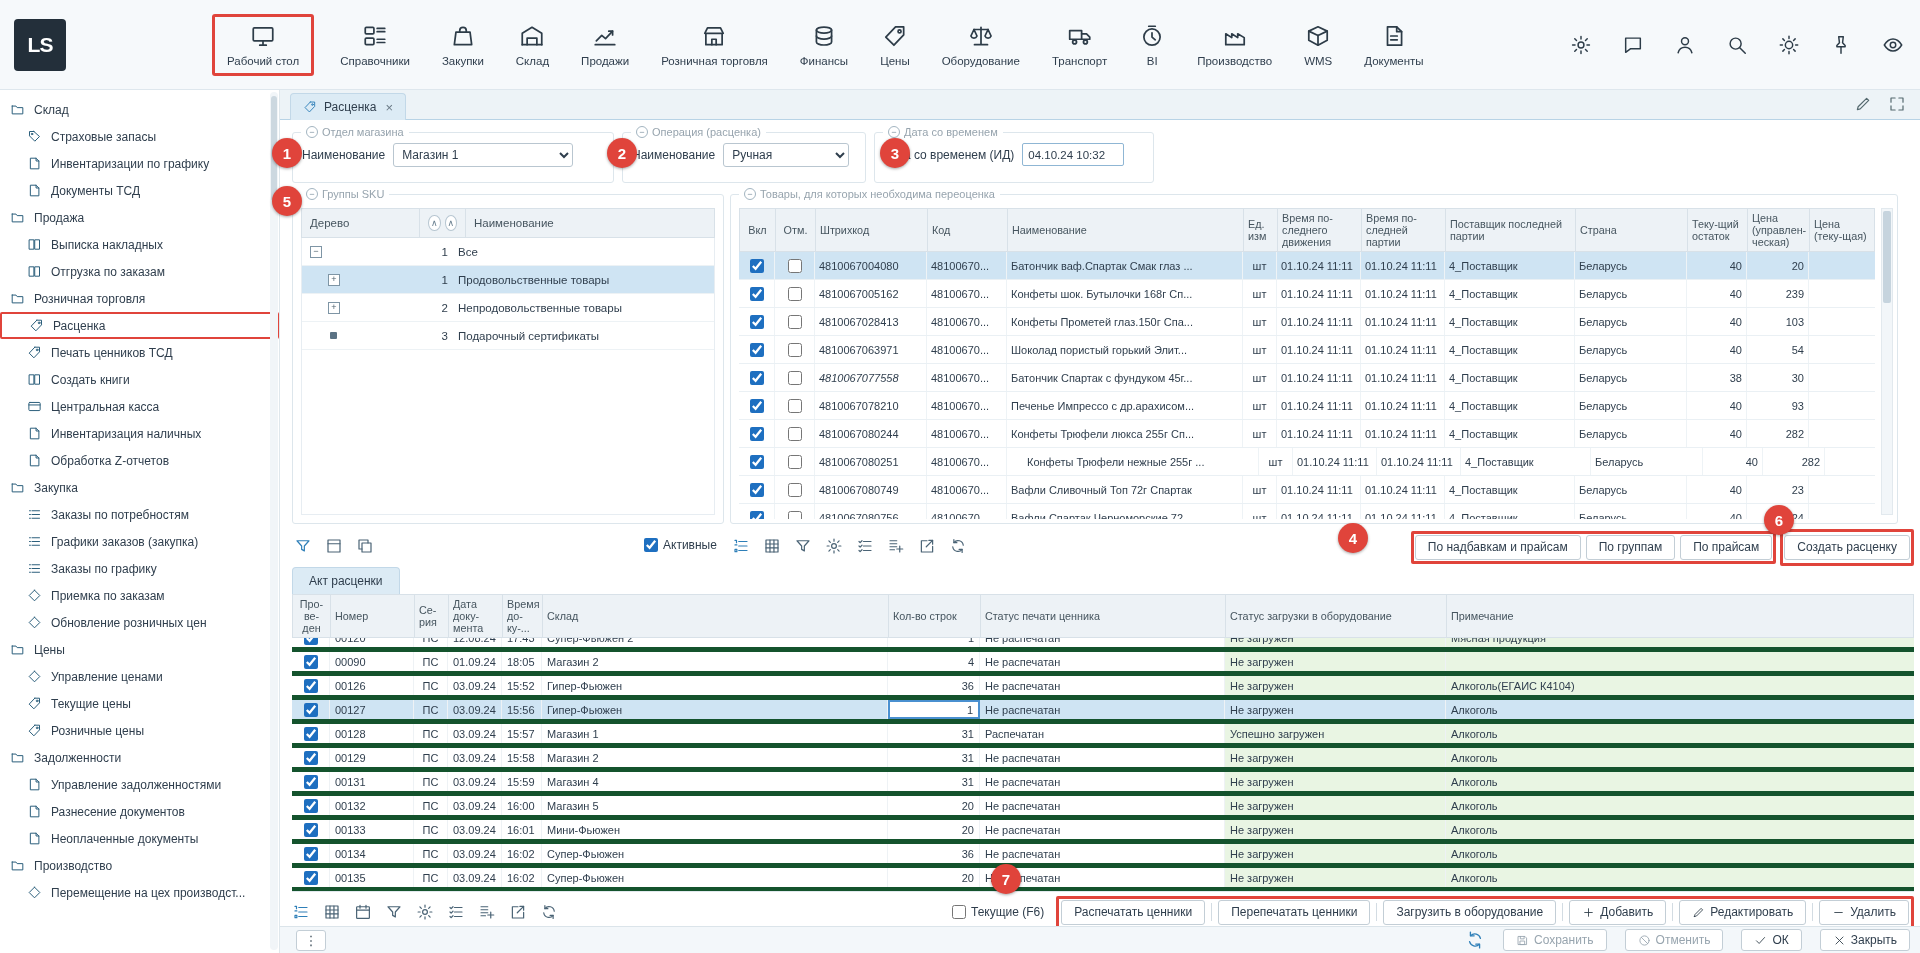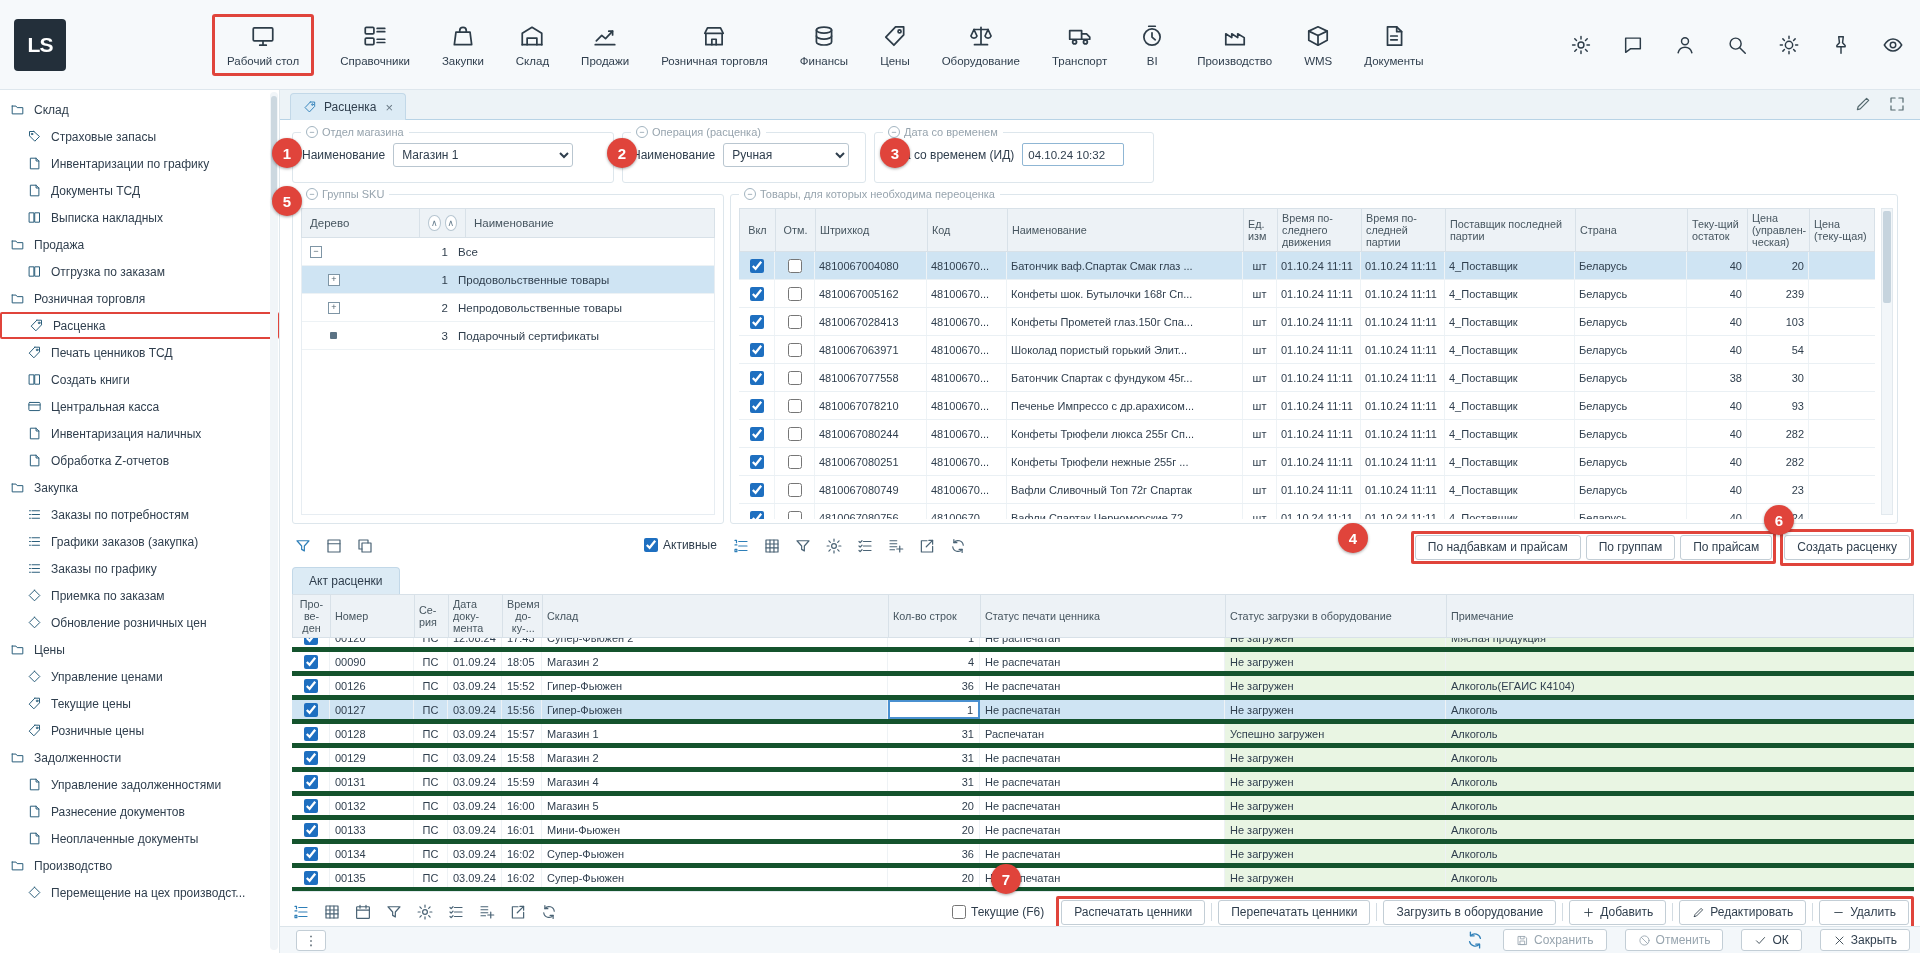--- a/index.html
+++ b/index.html
@@ -348,36 +348,36 @@
       </div>
       <div class="side-item child">
         <span class="i i15 sicon">
           <svg viewBox="0 0 24 24" fill="none" stroke="currentColor" stroke-width="1.6" stroke-linecap="round" stroke-linejoin="round">
             <path d="M6 3.5h8.5L19 8v12.5H6z"></path>
             <path d="M14.5 3.5V8H19"></path>
           </svg>
         </span>
         <span class="slabel">Документы ТСД</span>
       </div>
+      <div class="side-item group">
+        <span class="i i15 sicon">
+          <svg viewBox="0 0 24 24" fill="none" stroke="currentColor" stroke-width="1.6" stroke-linecap="round" stroke-linejoin="round">
+            <path d="M3.5 6.5h6l2 2.5h9V19h-17V6.5z"></path>
+          </svg>
+        </span>
+        <span class="slabel">Продажа</span>
+      </div>
       <div class="side-item child">
         <span class="i i15 sicon">
           <svg viewBox="0 0 24 24" fill="none" stroke="currentColor" stroke-width="1.6" stroke-linecap="round" stroke-linejoin="round">
             <path d="M4 4.5h7v15H4z"></path>
             <path d="M13 4.5h7v15h-7z"></path>
           </svg>
         </span>
         <span class="slabel">Выписка накладных</span>
-      </div>
-      <div class="side-item group">
-        <span class="i i15 sicon">
-          <svg viewBox="0 0 24 24" fill="none" stroke="currentColor" stroke-width="1.6" stroke-linecap="round" stroke-linejoin="round">
-            <path d="M3.5 6.5h6l2 2.5h9V19h-17V6.5z"></path>
-          </svg>
-        </span>
-        <span class="slabel">Продажа</span>
       </div>
       <div class="side-item child">
         <span class="i i15 sicon">
           <svg viewBox="0 0 24 24" fill="none" stroke="currentColor" stroke-width="1.6" stroke-linecap="round" stroke-linejoin="round">
             <path d="M4 4.5h7v15H4z"></path>
             <path d="M13 4.5h7v15h-7z"></path>
           </svg>
         </span>
         <span class="slabel">Отгрузка по заказам</span>
       </div>
@@ -784,21 +784,21 @@
           <div class="pc num" style="width: 62px;">54</div>
           <div class="pc num" style="width: 58px; flex: 1 1 0%; border-right: none;"></div>
         </div>
         <div class="prow">
           <div class="pc center" style="width: 36px;">
             <input type="checkbox" checked="" style="">
           </div>
           <div class="pc center" style="width: 40px;">
             <input type="checkbox" style="">
           </div>
-          <div class="pc " style="width: 112px;">4810067077558</div>
+          <div class="pc " style="width: 112px; font-style: italic;">4810067077558</div>
           <div class="pc " style="width: 80px;">48100670...</div>
           <div class="pc " style="width: 236px;">Батончик Спартак с фундуком 45г...</div>
           <div class="pc center" style="width: 34px;">шт</div>
           <div class="pc " style="width: 84px;">01.10.24 11:11</div>
           <div class="pc " style="width: 84px;">01.10.24 11:11</div>
           <div class="pc " style="width: 130px;">4_Поставщик</div>
           <div class="pc " style="width: 112px;">Беларусь</div>
           <div class="pc num" style="width: 60px;">38</div>
           <div class="pc num" style="width: 62px;">30</div>
           <div class="pc num" style="width: 58px; flex: 1 1 0%; border-right: none;"></div>
@@ -843,21 +843,21 @@
         </div>
         <div class="prow">
           <div class="pc center" style="width: 36px;">
             <input type="checkbox" checked="" style="">
           </div>
           <div class="pc center" style="width: 40px;">
             <input type="checkbox" style="">
           </div>
           <div class="pc " style="width: 112px;">4810067080251</div>
           <div class="pc " style="width: 80px;">48100670...</div>
-          <div class="pc " style="width: 236px;">Конфеты Трюфели нежные 255г ...</div>
+          <div class="pc " style="width: 236px; margin-left: 16px;">Конфеты Трюфели нежные 255г ...</div>
           <div class="pc center" style="width: 34px;">шт</div>
           <div class="pc " style="width: 84px;">01.10.24 11:11</div>
           <div class="pc " style="width: 84px;">01.10.24 11:11</div>
           <div class="pc " style="width: 130px;">4_Поставщик</div>
           <div class="pc " style="width: 112px;">Беларусь</div>
           <div class="pc num" style="width: 60px;">40</div>
           <div class="pc num" style="width: 62px;">282</div>
           <div class="pc num" style="width: 58px; flex: 1 1 0%; border-right: none;"></div>
         </div>
         <div class="prow">
@@ -993,21 +993,21 @@
   </div>
 
   <div class="act-tab">
       <span>Акт расценки</span>
     </div>
   <div id="act-head">
       <div class="hc center" style="width: 38px;">Про-ве-ден</div>
       <div class="hc" style="width: 84px;">Номер</div>
       <div class="hc" style="width: 34px;">Се-рия</div>
       <div class="hc" style="width: 54px;">Дата доку-мента</div>
-      <div class="hc" style="width: 40px; text-align: center;">Время до-ку-...</div>
+      <div class="hc" style="width: 40px;">Время до-ку-...</div>
       <div class="hc" style="width: 346px;">Склад</div>
       <div class="hc" style="width: 92px;">Кол-во строк</div>
       <div class="hc" style="width: 245px;">Статус печати ценника</div>
       <div class="hc" style="width: 221px;">Статус загрузки в оборудование</div>
       <div class="hc" style="width: 0px; flex: 1 1 0%; border-right: none;">Примечание</div>
     </div>
   <div id="act-rows">
       <div class="arow">
         <div class="ac center" style="width: 38px;">
           <input type="checkbox" checked="" style="">

